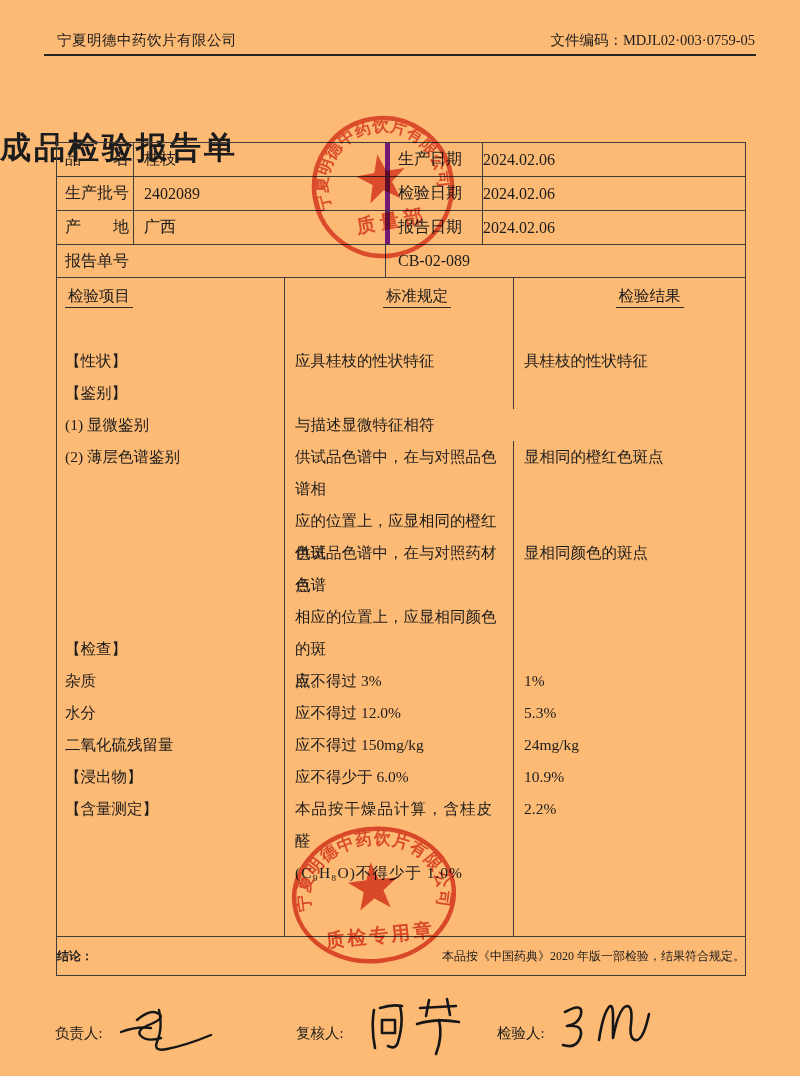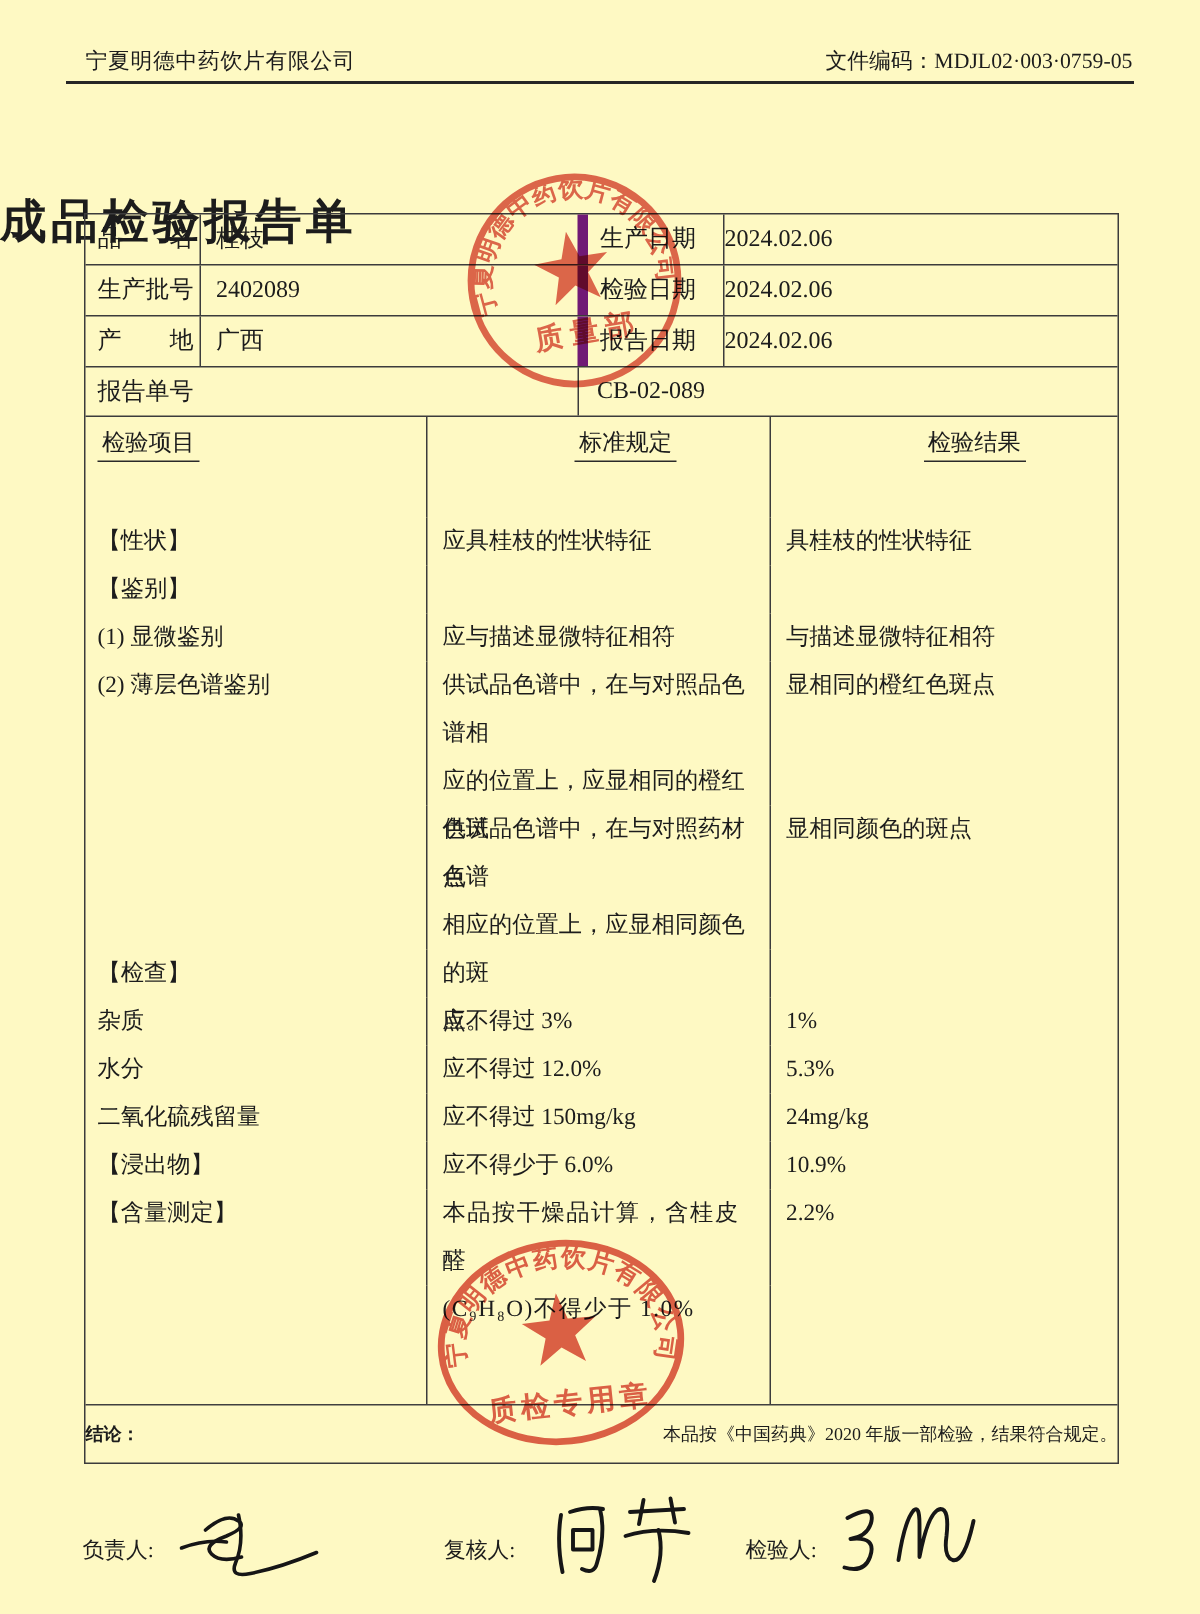--- a/index.html
+++ b/index.html
@@ -1,34 +1,34 @@
 <!DOCTYPE html>
 <html><head>
 <meta charset="utf-8">
 <style>
   html,body{margin:0;padding:0;background:#e8e8e8;}
   .page{
-    position:relative;width:800px;height:1076px;background:#fef9c3;margin:0 auto;
+    position:relative;width:800px;height:1076px;background:#fdba74;margin:0 auto;
     font-family:"Liberation Serif","DejaVu Serif",serif;color:#1c1c1c;overflow:hidden;
   }
   
   .hdr-company{position:absolute;left:57px;top:31px;font-size:14.5px;letter-spacing:.5px;}
   .hdr-code{position:absolute;right:45px;top:31px;font-size:14.5px;}
   .hdr-rule{position:absolute;left:44px;top:54px;width:712px;height:2px;background:#262626;}
   
   .title{position:absolute;left:0;top:84px;width:100%;text-align:left;
          font-size:31px;font-weight:bold;letter-spacing:3px;margin-top:43px;}
   
   .doc-table{position:absolute;left:56px;top:142px;width:688px;border:1px solid #3c3c3c;background:transparent;}
   .irow{display:flex;height:33px;border-bottom:1px solid #3c3c3c;}
   .irow.last{height:32px;}
   .icell{box-sizing:border-box;display:flex;align-items:center;font-size:16px;}
   .icell.lbl {width:76px;padding-left:8px;}
   .icell.val {width:252px;padding-left:10px;border-left:1px solid #3c3c3c;}
-  .icell.lbl2{width:97px;padding-left:8px;border-left:7px solid #701a75;}
+  .icell.lbl2{width:97px;padding-left:8px;border-left:5px solid #701a75;}
   .icell.val2{flex:1;border-left:1px solid #3c3c3c;}
   .icell.rlbl{width:328px;padding-left:8px;}
   .icell.rval{flex:1;padding-left:12px;border-left:1px solid #3c3c3c;}
   
   .srow{display:flex;}
   .scell{box-sizing:border-box;font-size:15.5px;line-height:32px;}
   .scell.c1{width:227px;padding-left:8px;}
   .scell.c2{width:229px;padding-left:10px;padding-right:4px;border-left:1px solid #3c3c3c;white-space:pre-line;}
   .scell.c3{width:232px;padding-left:10px;border-left:1px solid #3c3c3c;white-space:pre-line;}
   .h32{height:32px;} .h64{height:64px;} .h96{height:96px;}
@@ -97,21 +97,20 @@
       <div class="scell c2">应具桂枝的性状特征</div>
       <div class="scell c3">具桂枝的性状特征</div>
     </div>
     <div class="srow h32">
       <div class="scell c1">【鉴别】</div>
       <div class="scell c2"></div>
       <div class="scell c3"></div>
     </div>
     <div class="srow h32">
       <div class="scell c1">(1) 显微鉴别</div>
-      <div class="scell c2">应与描述显微特征相符</div>
       <div class="scell c3">与描述显微特征相符</div>
     </div>
     <div class="srow h96">
       <div class="scell c1">(2) 薄层色谱鉴别</div>
       <div class="scell c2">供试品色谱中，在与对照品色谱相
 应的位置上，应显相同的橙红色斑
 点</div>
       <div class="scell c3">显相同的橙红色斑点</div>
     </div>
     <div class="srow h96">

